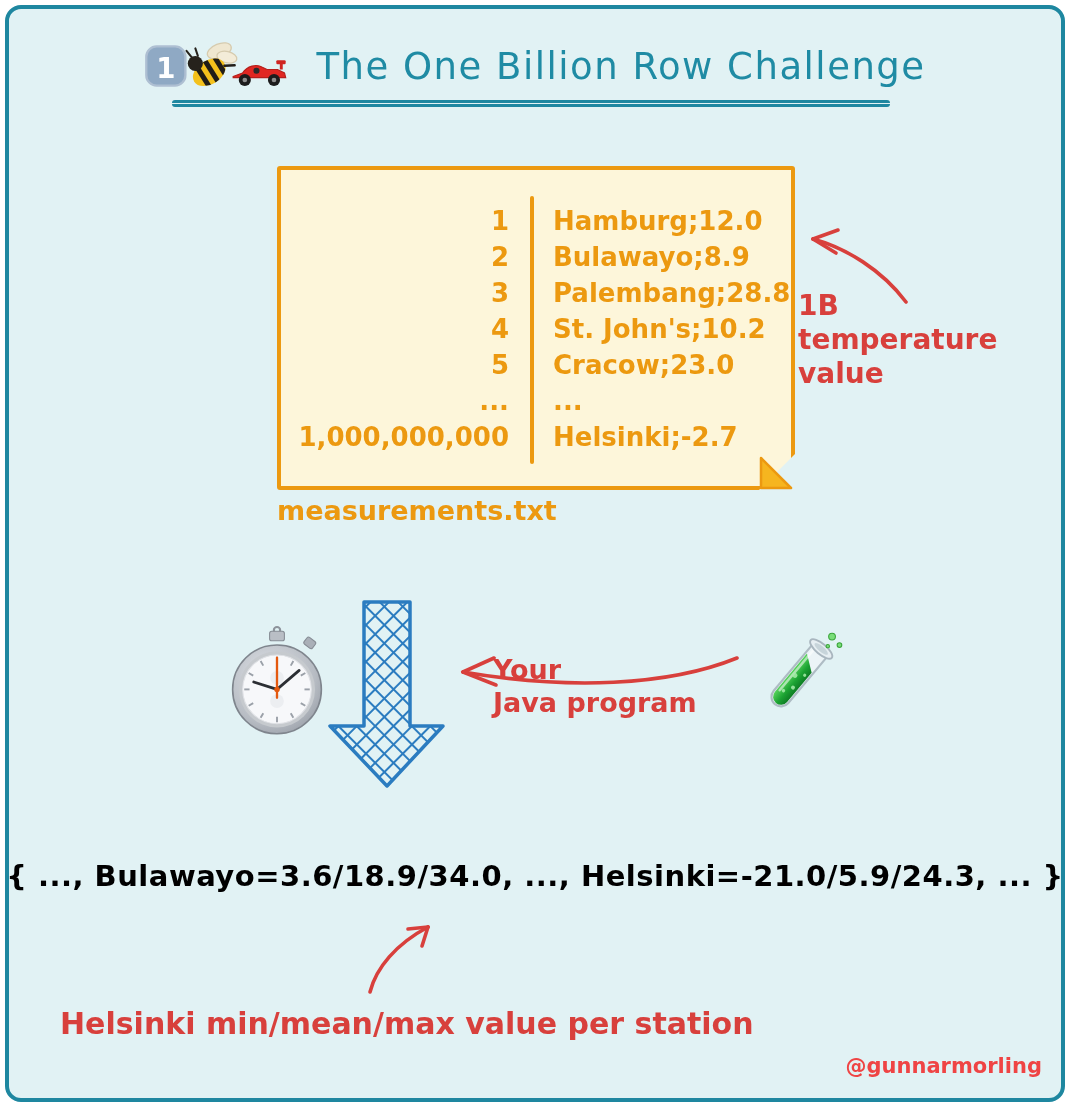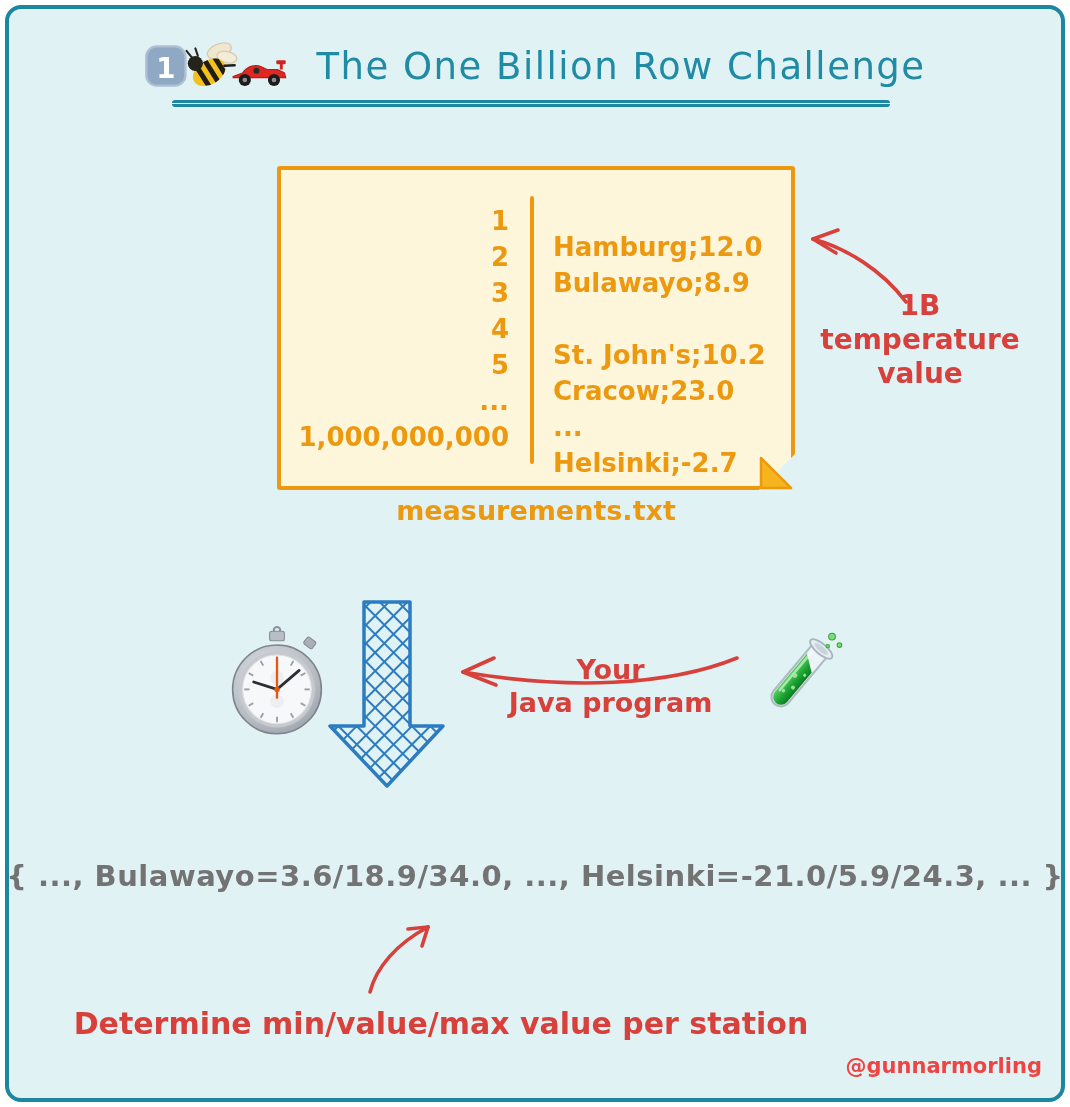--- a/index.html
+++ b/index.html
@@ -14,31 +14,31 @@
   .title{color:#1f8ba4;font-size:37px;font-weight:normal;letter-spacing:1.5px;white-space:nowrap;}
   .underline{position:absolute;left:172px;right:180px;top:100px;height:7px;border-radius:3px;
     background:linear-gradient(#1e87a0 0 40%,rgba(0,0,0,0) 40% 62%,#1e87a0 62% 100%);}
 
   
   .card{position:absolute;left:277px;top:166px;width:510px;height:316px;background:#fdf6da;border:4px solid #ec9910;border-radius:3px;}
   .card .divider{position:absolute;left:249px;top:26px;height:268px;width:4px;background:#ec9910;border-radius:2px;}
   .rows{position:absolute;left:0;top:33px;width:100%;color:#ec9910;font-size:26px;font-weight:bold;}
   .row{display:flex;height:36px;line-height:36px;}
   .row .ln{flex:0 0 228px;text-align:right;}
-  .row .val{margin-left:44px;white-space:nowrap;margin-top:26px;}
+  .row .val{margin-left:44px;white-space:nowrap;}
   .dogear{position:absolute;right:-4px;bottom:-4px;width:36px;height:36px;}
-  .caption{position:absolute;left:277px;top:495px;width:518px;text-align:center;color:#ec9910;font-size:27px;font-weight:bold;}
+  .caption{position:absolute;left:277px;top:495px;width:518px;text-align:left;color:#ec9910;font-size:27px;font-weight:bold;}
 
   
-  .red-note{color:#d8403c;font-weight:bold;text-align:center;}
+  .red-note{color:#d8403c;font-weight:bold;}
   .note-input{position:absolute;left:798px;top:289px;width:244px;font-size:28px;line-height:34px;}
   .note-program{position:absolute;left:493px;top:653px;width:235px;font-size:27px;line-height:33px;}
   .note-task{position:absolute;left:60px;top:1006px;width:762px;font-size:30px;}
 
-  .result{position:absolute;left:0;top:859px;width:100%;text-align:center;color:#737373;font-size:29px;font-weight:bold;letter-spacing:.5px;white-space:nowrap;}
+  .result{position:absolute;left:0;top:859px;width:100%;text-align:center;color:#000000;font-size:29px;font-weight:bold;letter-spacing:.5px;white-space:nowrap;}
 
   .credit{position:absolute;right:28px;top:1054px;color:#ef4444;font-size:21px;font-weight:bold;}
 </style>
 </head>
 <body>
 
 <div class="frame"></div>
 
 <div class="header">
   <div class="emoji-strip">
@@ -88,20 +88,21 @@
     <div class="row">
         <span class="ln">1</span>
         <span class="val">Hamburg;12.0</span>
       </div>
     <div class="row">
         <span class="ln">2</span>
         <span class="val">Bulawayo;8.9</span>
       </div>
     <div class="row">
         <span class="ln">3</span>
+        <span class="val">Palembang;28.8</span>
       </div>
     <div class="row">
         <span class="ln">4</span>
         <span class="val">St. John's;10.2</span>
       </div>
     <div class="row">
         <span class="ln">5</span>
         <span class="val">Cracow;23.0</span>
       </div>
     <div class="row">
@@ -215,15 +216,15 @@
 
 <div class="result">{ ..., Bulawayo=3.6/18.9/34.0, ..., Helsinki=-21.0/5.9/24.3, ... }</div>
 
 <svg class="abs" style="left:348px;top:916px" width="110" height="82" viewBox="0 0 110 82">
   <g fill="none" stroke="#d8403c" stroke-width="3.6" stroke-linecap="round">
     <path d="M22 76 C 28 52, 48 28, 80 11"></path>
     <path d="M80 11 L60 13"></path>
     <path d="M80 11 L74 30"></path>
   </g>
 </svg>
-<div class="red-note note-task">Determine min/value/max value per station</div>
+<div class="red-note note-task">Helsinki min/mean/max value per station</div>
 
 <div class="credit">@gunnarmorling</div>
 
 </body></html>

